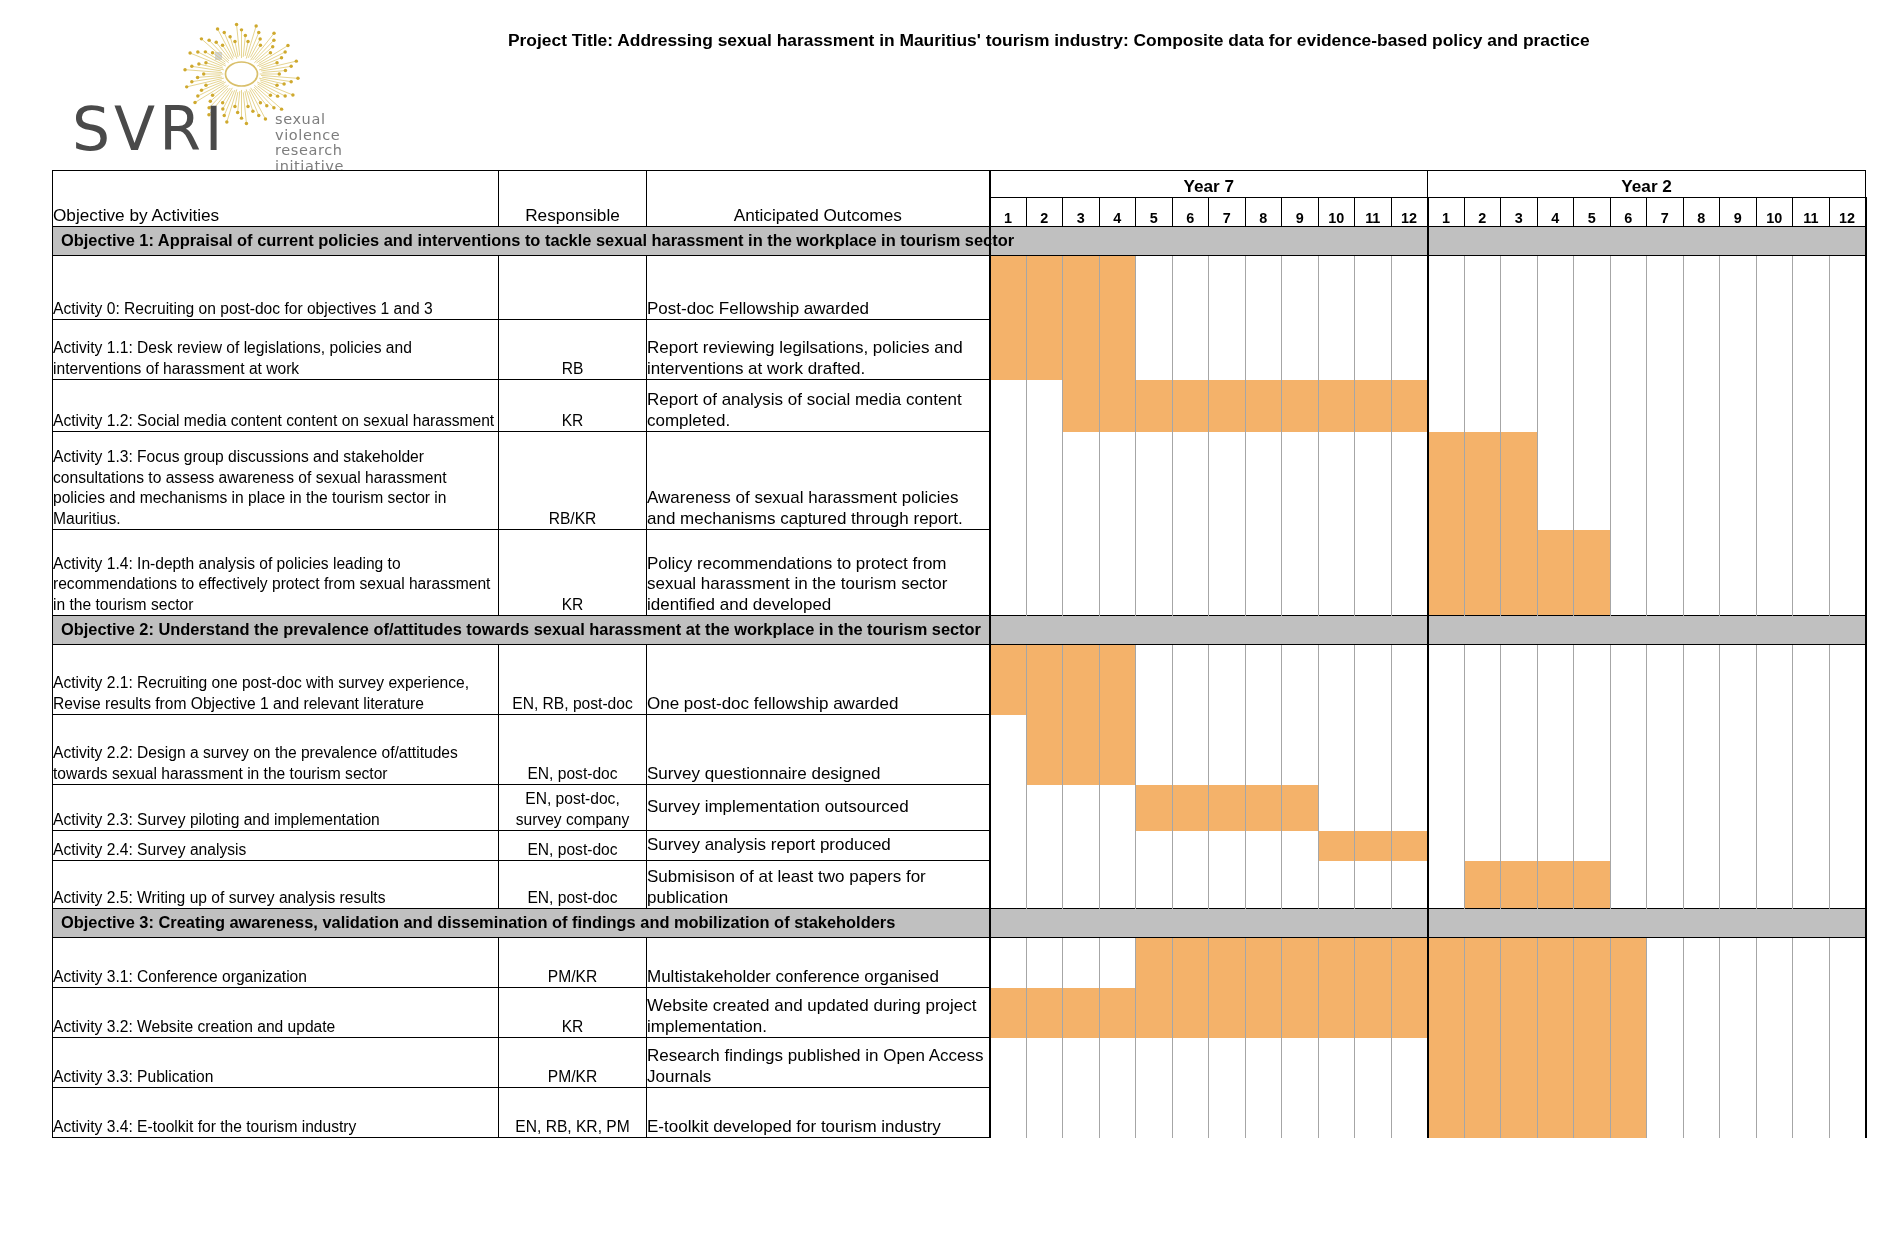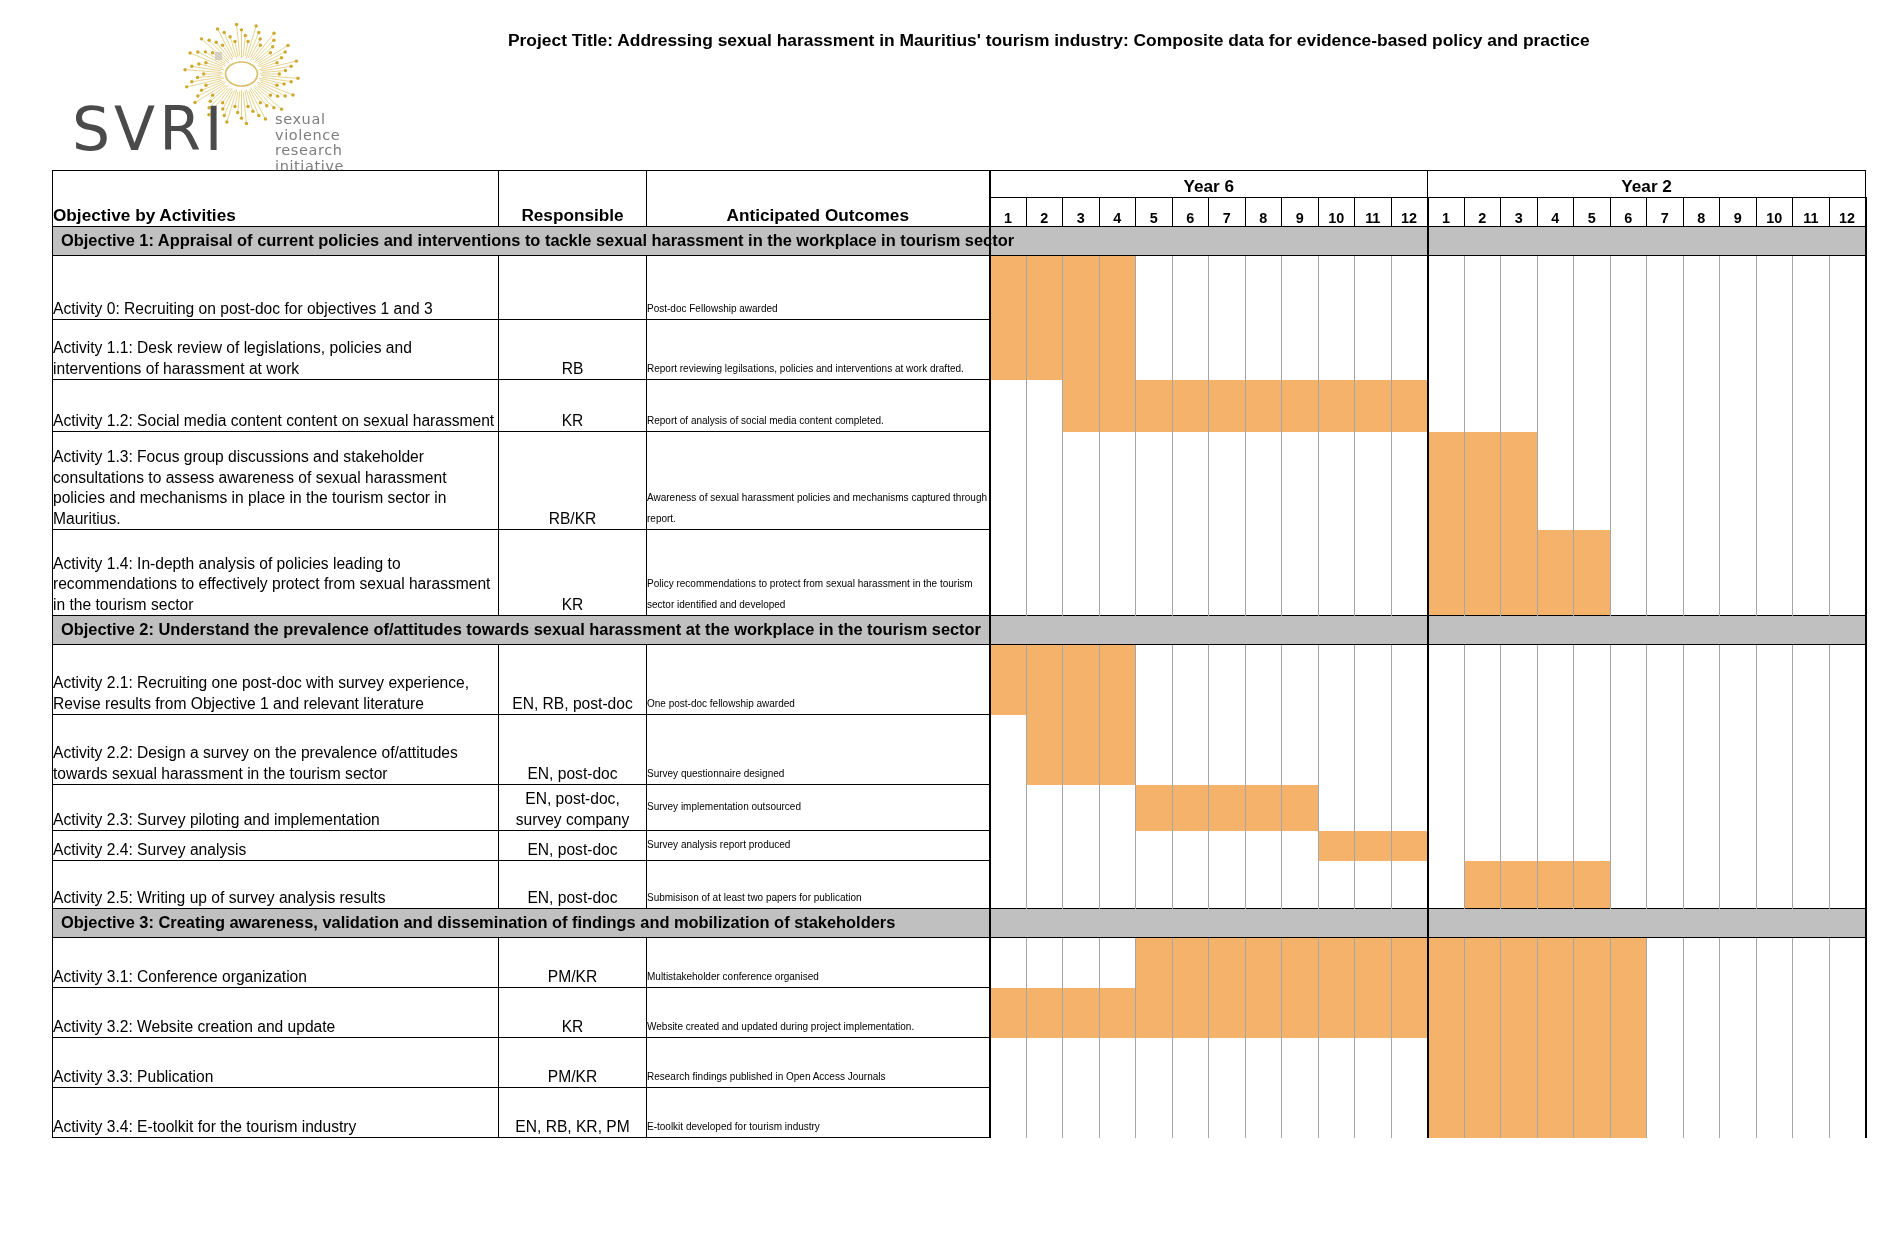--- a/index.html
+++ b/index.html
@@ -82,21 +82,21 @@
     color: #000;
   }
   .gantt td, .gantt th {
     border: 1px solid #000;
     padding: 0;
     vertical-align: bottom;
     background: #fff;
   }
 
   .th-main {
-    font-weight: bold;
+    font-weight: normal;
     font-size: 17.2px;
     text-align: left;
     padding: 10px 8px 9px 8px;
     vertical-align: middle;
     height: 56px;
     margin-left: 45px;
   }
   .th-main.center { text-align: center; }
 
   .yr-head {
@@ -139,21 +139,21 @@
     text-align: center;
     padding: 6px 4px 6px 4px;
     vertical-align: bottom;
     line-height: 20.5px;
     font-size: 15.6px;
   }
   .out-cell {
     padding: 6px 6px 6px 7px;
     vertical-align: top;
     line-height: 20.5px;
-    font-size: 10px;
+    font-size: 17px;
     margin-top: 36px;
   }
   .out-cell.vm { vertical-align: middle; }
 
   
   td.m {
     border: none;
     border-right: 1px solid #a6a6a6;
     background: #fff;
   }
@@ -367,21 +367,21 @@
         <col style="width:36.5px">
         <col style="width:36.5px">
         <col style="width:36.5px">
         <col style="width:36.5px">
       </colgroup>
     <thead>
       <tr>
         <th class="th-main" rowspan="2">Objective by Activities</th>
         <th class="th-main center" rowspan="2">Responsible</th>
         <th class="th-main center sep-r" rowspan="2">Anticipated Outcomes</th>
-        <th class="yr-head y1" colspan="12">Year 6</th>
+        <th class="yr-head y1" colspan="12">Year 7</th>
         <th class="yr-head sep-r" colspan="12">Year 2</th>
       </tr>
       <tr id="month-head-row">
           <th class="mo-head m1" style="">1</th>
           <th class="mo-head" style="">2</th>
           <th class="mo-head" style="">3</th>
           <th class="mo-head" style="">4</th>
           <th class="mo-head" style="">5</th>
           <th class="mo-head" style="">6</th>
           <th class="mo-head" style="">7</th>

